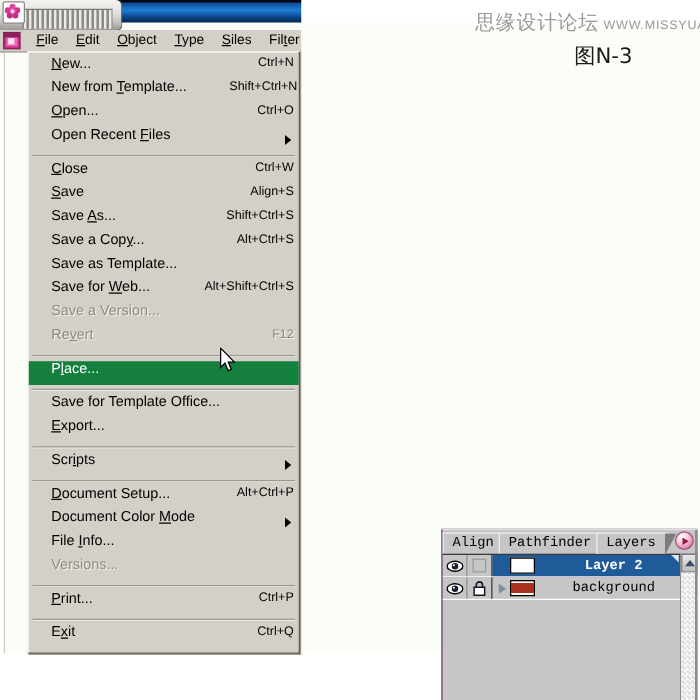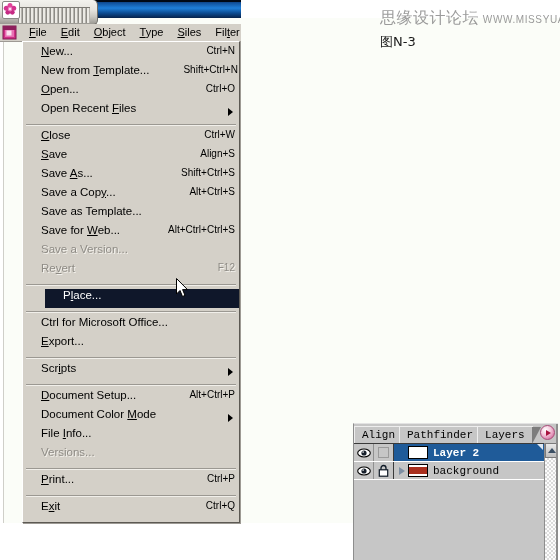--- a/index.html
+++ b/index.html
@@ -153,22 +153,21 @@
     padding-left: 12px;
     font-size: 10px;
     color: #000000;
   }
   .menu-row.disabled .mlabel,
   .menu-row.disabled .mshort {
     color: #8e8b85;
     text-shadow: 1px 1px 0 #f3f1ec;
   }
   .menu-row.highlight {
-    background: #0f172a;
-    margin-left: 22px;
+    background: #15803d;
   }
   .menu-row.highlight .mlabel,
   .menu-row.highlight .mshort {
     color: #ffffff;
   }
   .menu-sep {
     height: 1px;
     margin: 3px 3px 3px 3px;
     background: #9b9892;
     border-bottom: 1px solid #f1efea;
@@ -202,38 +201,40 @@
   }
   #wm-line1 {
     font-size: 12px;
     letter-spacing: 0.5px;
     white-space: nowrap;
     color: #9b9b9b;
   }
   #wm-cn { font-family: "DejaVu Sans", sans-serif; font-size: 16px; }
   #wm-url { font-size: 10px; letter-spacing: 0.6px; }
   #wm-line2 {
-    font-size: 13px;
+    font-size: 17px;
     color: #1a1a1a;
+    text-align: right;
     margin-top: 4px;
     padding-right: 50px;
     font-family: "DejaVu Sans", sans-serif;
     white-space: nowrap;
   }
 
   
   #layers-palette {
     position: absolute;
     left: 353px; top: 423px;
     width: 205px; height: 137px;
     background: #701a75;
     border-left: 1px solid #8d8d8d;
     border-top: 1px solid #e3e3e3;
     box-sizing: border-box;
     overflow: hidden;
+    text-align: center;
   }
   #palette-tabs {
     position: absolute;
     left: 0; top: 0;
     width: 205px; height: 19px;
     display: flex;
     align-items: flex-end;
     background: #c6c6c6;
   }
   .palette-tab {
@@ -481,36 +482,36 @@
       </div>
       <div class="menu-row">
         <span class="mlabel">Save a Cop<u>y</u>...</span>
         <span class="mshort">Alt+Ctrl+S</span>
       </div>
       <div class="menu-row">
         <span class="mlabel">Save as Template...</span>
       </div>
       <div class="menu-row">
         <span class="mlabel">Save for <u>W</u>eb...</span>
-        <span class="mshort">Alt+Ctrl+Ctrl+S</span>
+        <span class="mshort">Alt+Shift+Ctrl+S</span>
       </div>
       <div class="menu-row disabled">
         <span class="mlabel">Save a Version...</span>
       </div>
       <div class="menu-row disabled">
         <span class="mlabel">Re<u>v</u>ert</span>
         <span class="mshort">F12</span>
       </div>
       <div class="menu-sep"></div>
       <div class="menu-row highlight">
         <span class="mlabel">P<u>l</u>ace...</span>
       </div>
       <div class="menu-sep"></div>
       <div class="menu-row">
-        <span class="mlabel">Ctrl for Microsoft Office...</span>
+        <span class="mlabel">Save for Template Office...</span>
       </div>
       <div class="menu-row">
         <span class="mlabel"><u>E</u>xport...</span>
       </div>
       <div class="menu-sep"></div>
       <div class="menu-row">
         <span class="mlabel">Scr<u>i</u>pts</span>
         <span class="submenu-arrow"></span>
       </div>
       <div class="menu-sep"></div>

